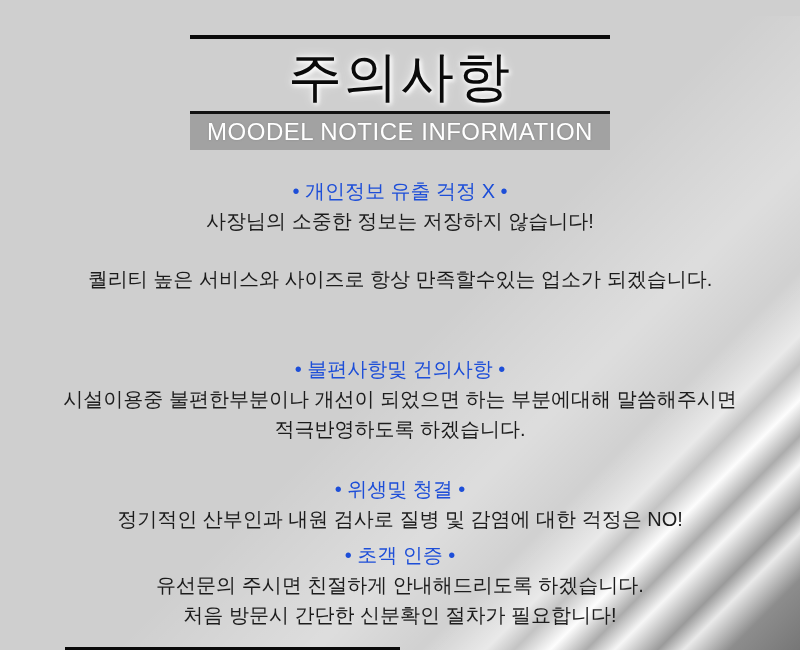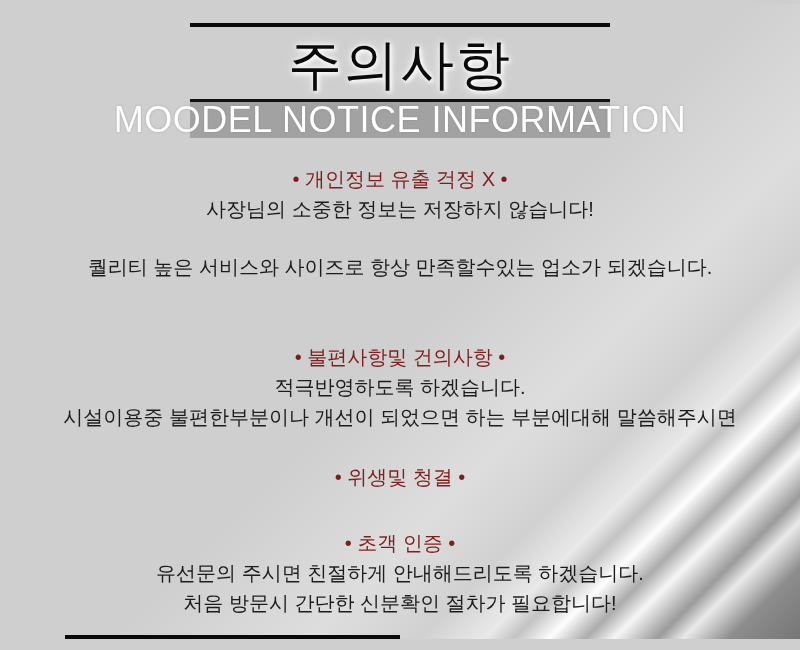--- a/index.html
+++ b/index.html
@@ -1,19 +1,19 @@
 <!DOCTYPE html>
 <html><head>
 <meta charset="utf-8">
 <style>
   html,body{margin:0;padding:0;background:#cfcfcf;}
   .canvas{
     position:relative;
     width:800px;height:635px;
-    margin:4px auto;
+    margin:16px auto;
     background:#cfcfcf;
     overflow:hidden;
     font-family:"Liberation Sans","DejaVu Sans",sans-serif;
   }
   
   .sheen{
     position:absolute;inset:0;
     background:linear-gradient(135deg,
       rgba(255,255,255,0) 52%,
       rgba(255,255,255,0.30) 66%,
@@ -52,34 +52,34 @@
   }
   .banner-line{
     position:absolute;left:190px;top:95px;width:420px;height:3px;
     background:#111111;
   }
   .banner{
     position:absolute;left:190px;top:98px;width:420px;height:36px;
     background:#a2a2a2;
     display:flex;align-items:center;justify-content:center;
     color:#ffffff;
-    font-size:36px;
+    font-size:24px;
     letter-spacing:0.5px;
     text-shadow:0 0 2px rgba(120,120,120,0.6);
     white-space:nowrap;
   }
   .sections{position:absolute;left:0;top:0;width:800px;}
   .section{
     position:absolute;left:0;width:800px;
     text-align:center;
     color:#1c1c1c;
     font-size:20px;line-height:30px;
     white-space:nowrap;
   }
-  .section .heading{display:block;color:#7f1d1d;}
+  .section .heading{display:block;color:#1d4ed8;}
   .section .line{display:block;}
   .s1{top:160px}.s2{top:248px}.s3{top:338px}.s4{top:458px}.s5{top:524px}
   .bottom-bar{
     position:absolute;left:65px;bottom:0;width:335px;height:4px;
     background:#0a0a0a;
   }
 </style>
 </head>
 <body>
 
@@ -103,26 +103,27 @@
       <span class="heading">• 개인정보 유출 걱정 X •</span>
       <span class="line">사장님의 소중한 정보는 저장하지 않습니다!</span>
     </div>
 
     <div class="section s2">
       <span class="line">퀄리티 높은 서비스와 사이즈로 항상 만족할수있는 업소가 되겠습니다.</span>
     </div>
 
     <div class="section s3">
       <span class="heading">• 불편사항및 건의사항 •</span>
+      <span class="line">시설이용중 불편한부분이나 개선이 되었으면 하는 부분에대해 말씀해주시면</span>
       <span class="line">적극반영하도록 하겠습니다.</span>
-      <span class="line">시설이용중 불편한부분이나 개선이 되었으면 하는 부분에대해 말씀해주시면</span>
     </div>
 
     <div class="section s4">
       <span class="heading">• 위생및 청결 •</span>
+      <span class="line">정기적인 산부인과 내원 검사로  질병 및 감염에 대한 걱정은 NO!</span>
     </div>
 
     <div class="section s5">
       <span class="heading">• 초객 인증 •</span>
       <span class="line">유선문의 주시면 친절하게 안내해드리도록 하겠습니다.</span>
       <span class="line">처음 방문시 간단한 신분확인 절차가 필요합니다!</span>
     </div>
 
   </div>
 

